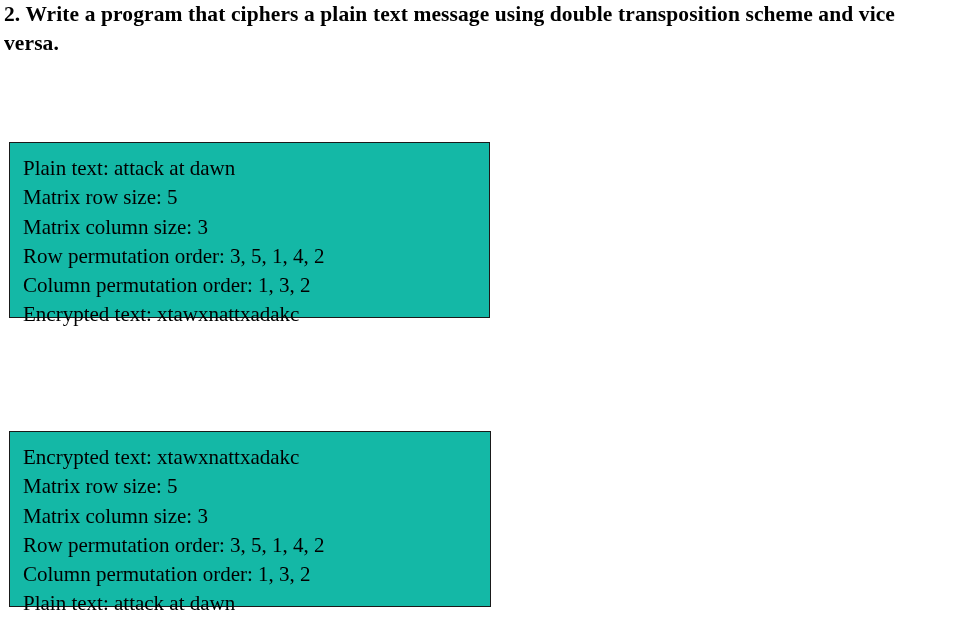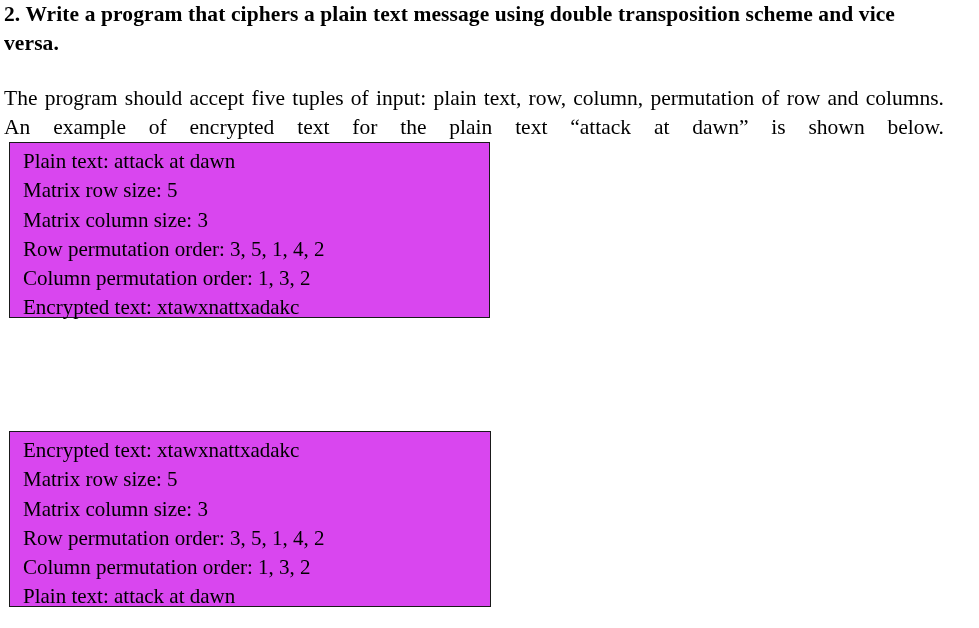--- a/index.html
+++ b/index.html
@@ -57,22 +57,22 @@
   #par-similarly {
     top: 348px;
     width: 945px;
   }
 
   
   .example-box {
     position: absolute;
     box-sizing: border-box;
     border: 1.6px solid #1a1a1a;
-    background: #d946ef;
-    padding: 4px 6px 4px 13px;
+    background: #14b8a6;
+    padding: 11px 6px 4px 13px;
   }
   #box-encrypt {
     left: 9px;
     top: 142px;
     width: 481px;
     height: 176px;
   }
   #box-decrypt {
     left: 9px;
     top: 431px;
@@ -86,21 +86,20 @@
     white-space: nowrap;
   }
 </style>
 </head>
 <body>
 
 <div id="page">
 
   <div class="question-heading">2. Write a program that ciphers a plain text message using double transposition scheme and vice versa.</div>
 
-  <div class="body-par" id="par-intro">The program should accept five tuples of input: plain text, row, column, permutation of row and columns. An example of encrypted text for the plain text “attack at dawn” is shown below.</div>
 
   <div class="example-box" id="box-encrypt">
     <div class="box-line">Plain text: attack at dawn</div>
     <div class="box-line">Matrix row size: 5</div>
     <div class="box-line">Matrix column size: 3</div>
     <div class="box-line">Row permutation order: 3, 5, 1, 4, 2</div>
     <div class="box-line">Column permutation order: 1, 3, 2</div>
     <div class="box-line">Encrypted text: xtawxnattxadakc</div>
   </div>
 

